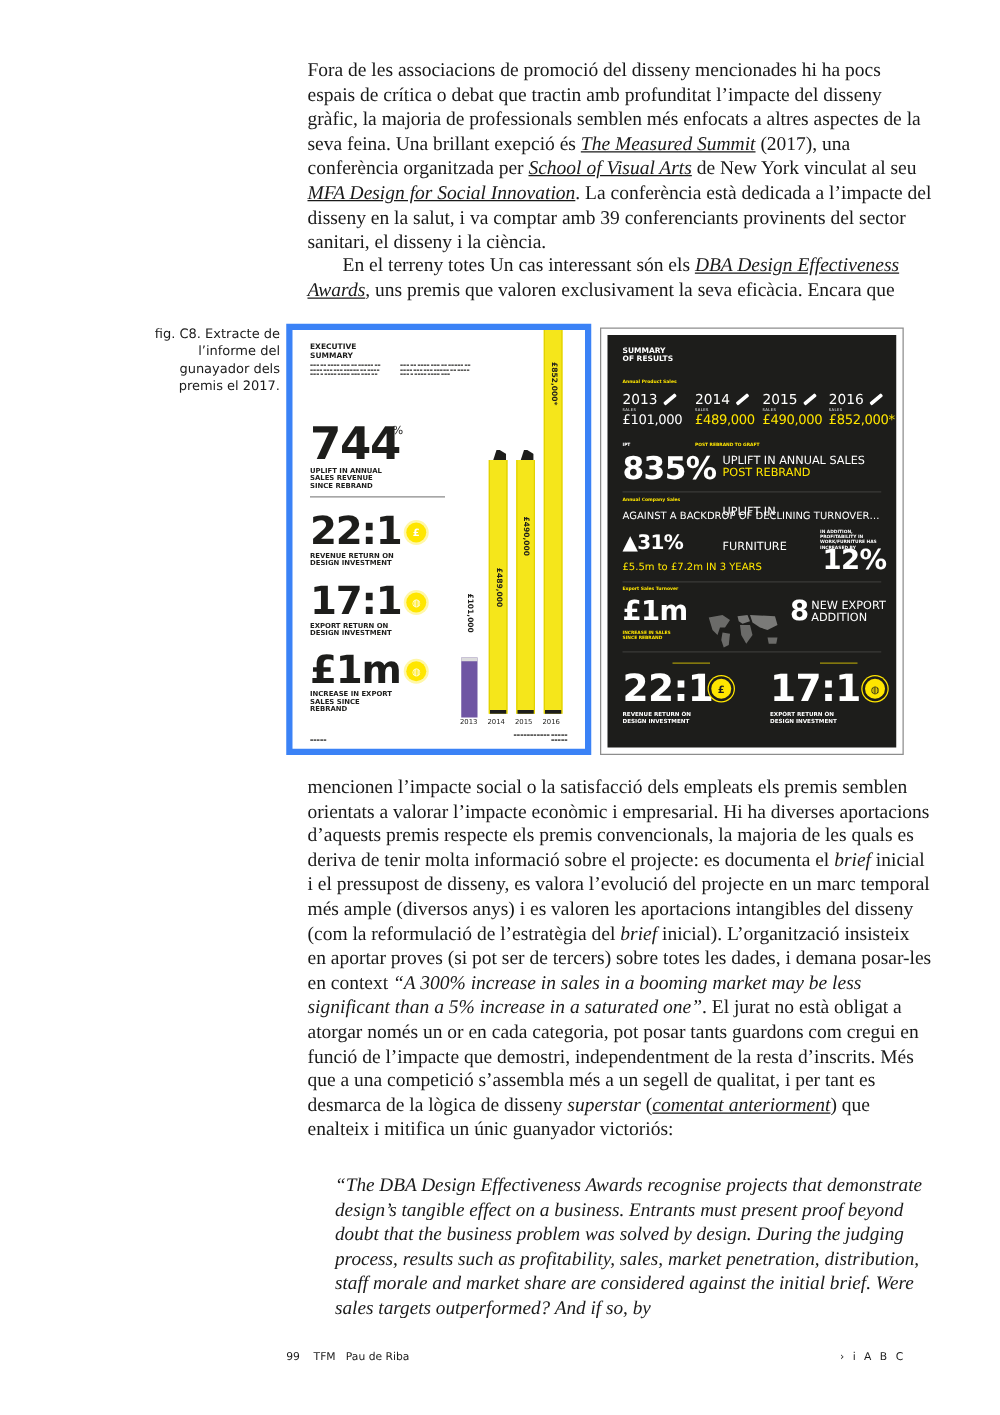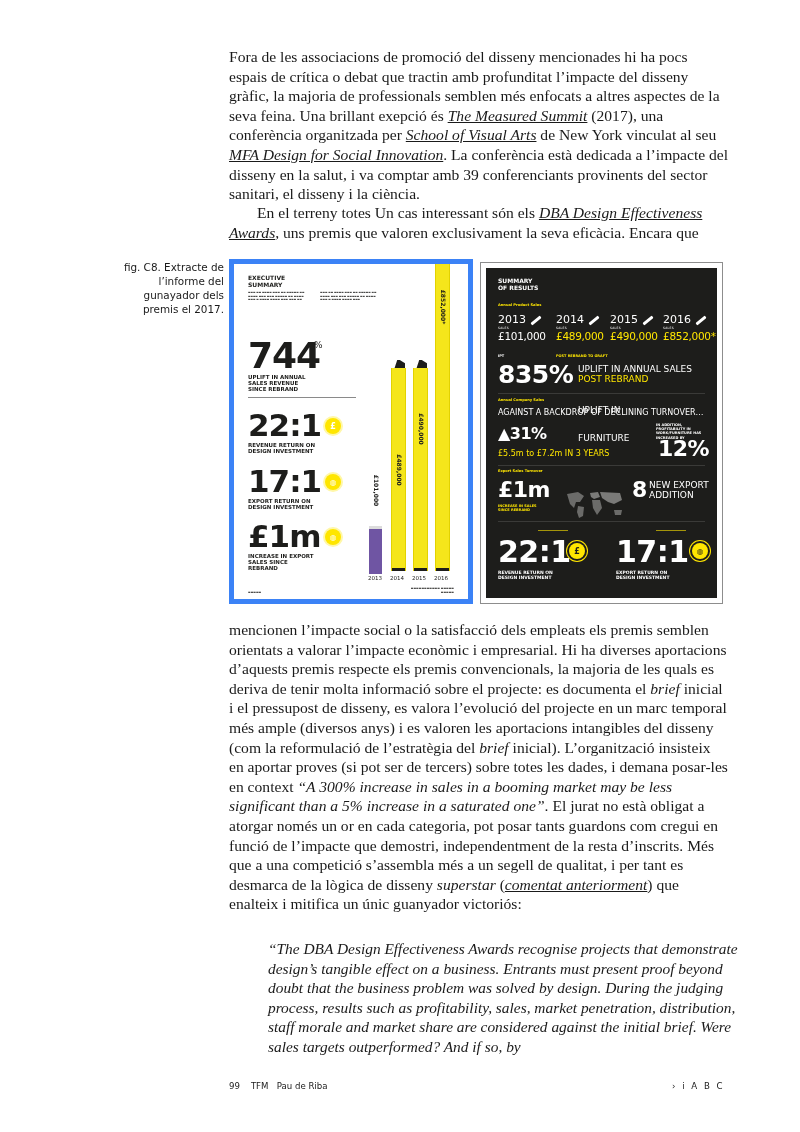--- a/index.html
+++ b/index.html
@@ -1,19 +1,19 @@
 <!DOCTYPE html>
 <html><head>
 <meta charset="utf-8">
 <style>
   html, body { margin: 0; padding: 0; background: #ffffff; }
   body { width: 800px; height: 1132px; position: relative; overflow: hidden; }
   .serif { font-family: "Liberation Serif", "DejaVu Serif", serif; color: #1a1a1a; }
   .sans { font-family: "DejaVu Sans", "Liberation Sans", sans-serif; }
-  .para { position: absolute; left: 229px; width: 500px; font-size: 15.6px; line-height: 19.6px; margin: 0; text-align: left; }
+  .para { position: absolute; left: 246px; width: 500px; font-size: 15.6px; line-height: 19.6px; margin: 0; text-align: left; }
   .para a, .lnk { color: #1a1a1a; text-decoration: underline; font-style: italic; }
   .lnk-plain { color: #1a1a1a; text-decoration: underline; }
   .indent { text-indent: 28px; }
   .caption { position: absolute; left: 108px; top: 260px; width: 116px; text-align: right; font-size: 10.4px; line-height: 14px; color: #1a1a1a; }
   .quote { position: absolute; left: 268px; width: 470px; font-size: 15.4px; line-height: 19.6px; font-style: italic; margin: 0; }
 
   
   .poster-left { position: absolute; left: 229px; top: 259px; width: 244px; height: 345px; background: #3b82f6; }
   .pl-inner { position: absolute; left: 5px; top: 5px; right: 5px; bottom: 5px; background: #ffffff; overflow: hidden; }
   .pl-title { position: absolute; left: 14px; top: 10px; font-size: 6px; font-weight: bold; line-height: 7px; color: #1d1d1b; }

